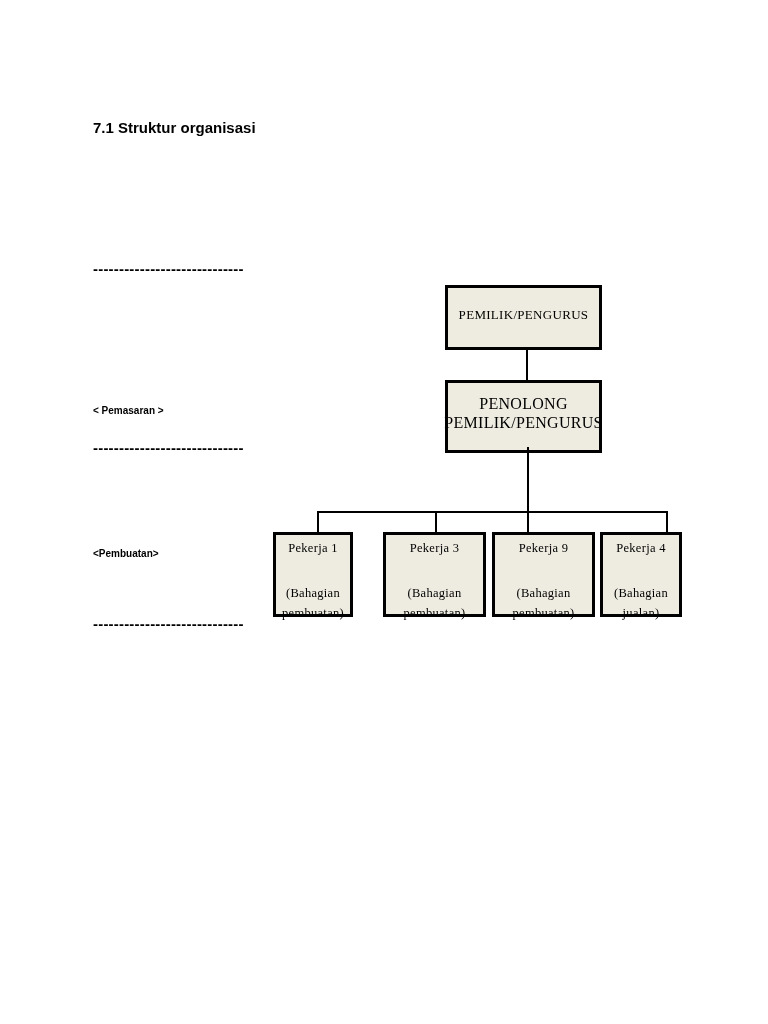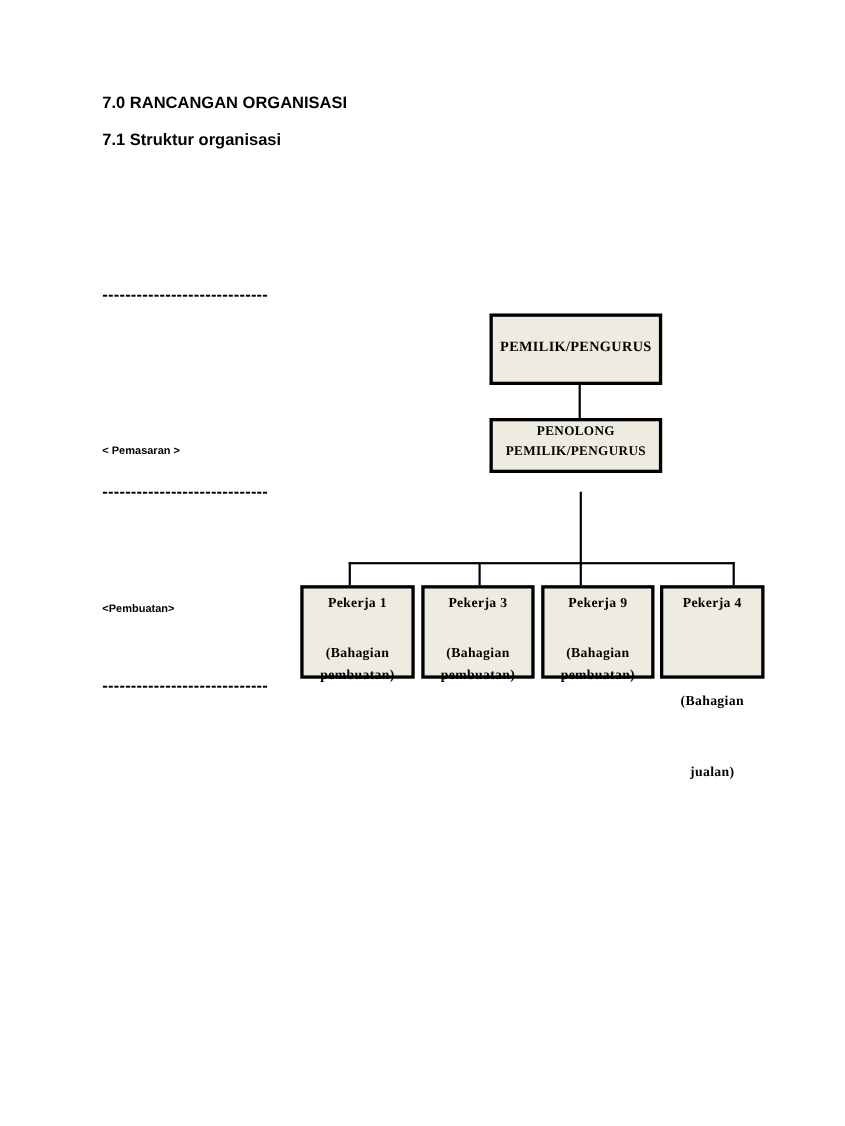--- a/index.html
+++ b/index.html
@@ -51,60 +51,59 @@
     position:absolute;
     box-sizing:border-box;
     background:#eeece1;
     border:3px solid #000000;
     display:flex;
     flex-direction:column;
     align-items:center;
     justify-content:center;
     text-align:center;
     font-family:"Liberation Serif", serif;
-    font-weight:bold;
+    font-weight:normal;
     color:#000000;
     letter-spacing:0.3px;
   }
   .box-root {
     left:445px; top:285px; width:157px; height:65px;
     font-size:13px; padding-bottom:6px;
   }
   .box-assistant {
-    left:445px; top:380px; width:157px; height:50px;
-    font-size:12px; line-height:19px; padding-bottom:8px;
+    left:445px; top:380px; width:157px; height:73px;
+    font-size:16px; line-height:19px; padding-bottom:8px;
   }
   .box-worker {
     top:532px; height:85px;
     font-size:12.5px;
     justify-content:flex-start;
     padding-top:5px;
   }
   .box-worker .wtitle { line-height:17px; }
   .box-worker .wsub   { margin-top:26px; line-height:20px; }
-  .worker-1 { left:273px; width:104px; }
+  .worker-1 { left:273px; width:80px; }
   .worker-2 { left:383px; width:103px; }
   .worker-3 { left:492px; width:103px; }
-  .worker-4 { left:600px; width:95px;gap:44px; }
+  .worker-4 { left:600px; width:82px; }
 
   
   .line { position:absolute; background:#000000; }
   .v-root-assistant { left:526px; top:350px; width:2px; height:30px; }
   .v-assistant-down { left:527px; top:447px; width:2px; height:85px; }
   .h-connector      { left:317px; top:511px; width:351px; height:2px; }
   .drop-1 { left:317px; top:511px; width:2px; height:21px; }
   .drop-2 { left:435px; top:511px; width:2px; height:21px; }
   .drop-4 { left:666px; top:511px; width:2px; height:21px; }
 </style>
 </head>
 <body>
 
 <div class="page">
 
-  <div class="heading heading-1">7.0 RANCANGAN ORGANISASI</div>
   <div class="heading heading-2">7.1 Struktur organisasi</div>
 
   <div class="sep sep-1">-----------------------------</div>
 
   <div class="side-label label-pemasaran">&lt; Pemasaran &gt;</div>
   <div class="sep sep-2">-----------------------------</div>
 
   <div class="side-label label-pembuatan">&lt;Pembuatan&gt;</div>
   <div class="sep sep-3">-----------------------------</div>
 

